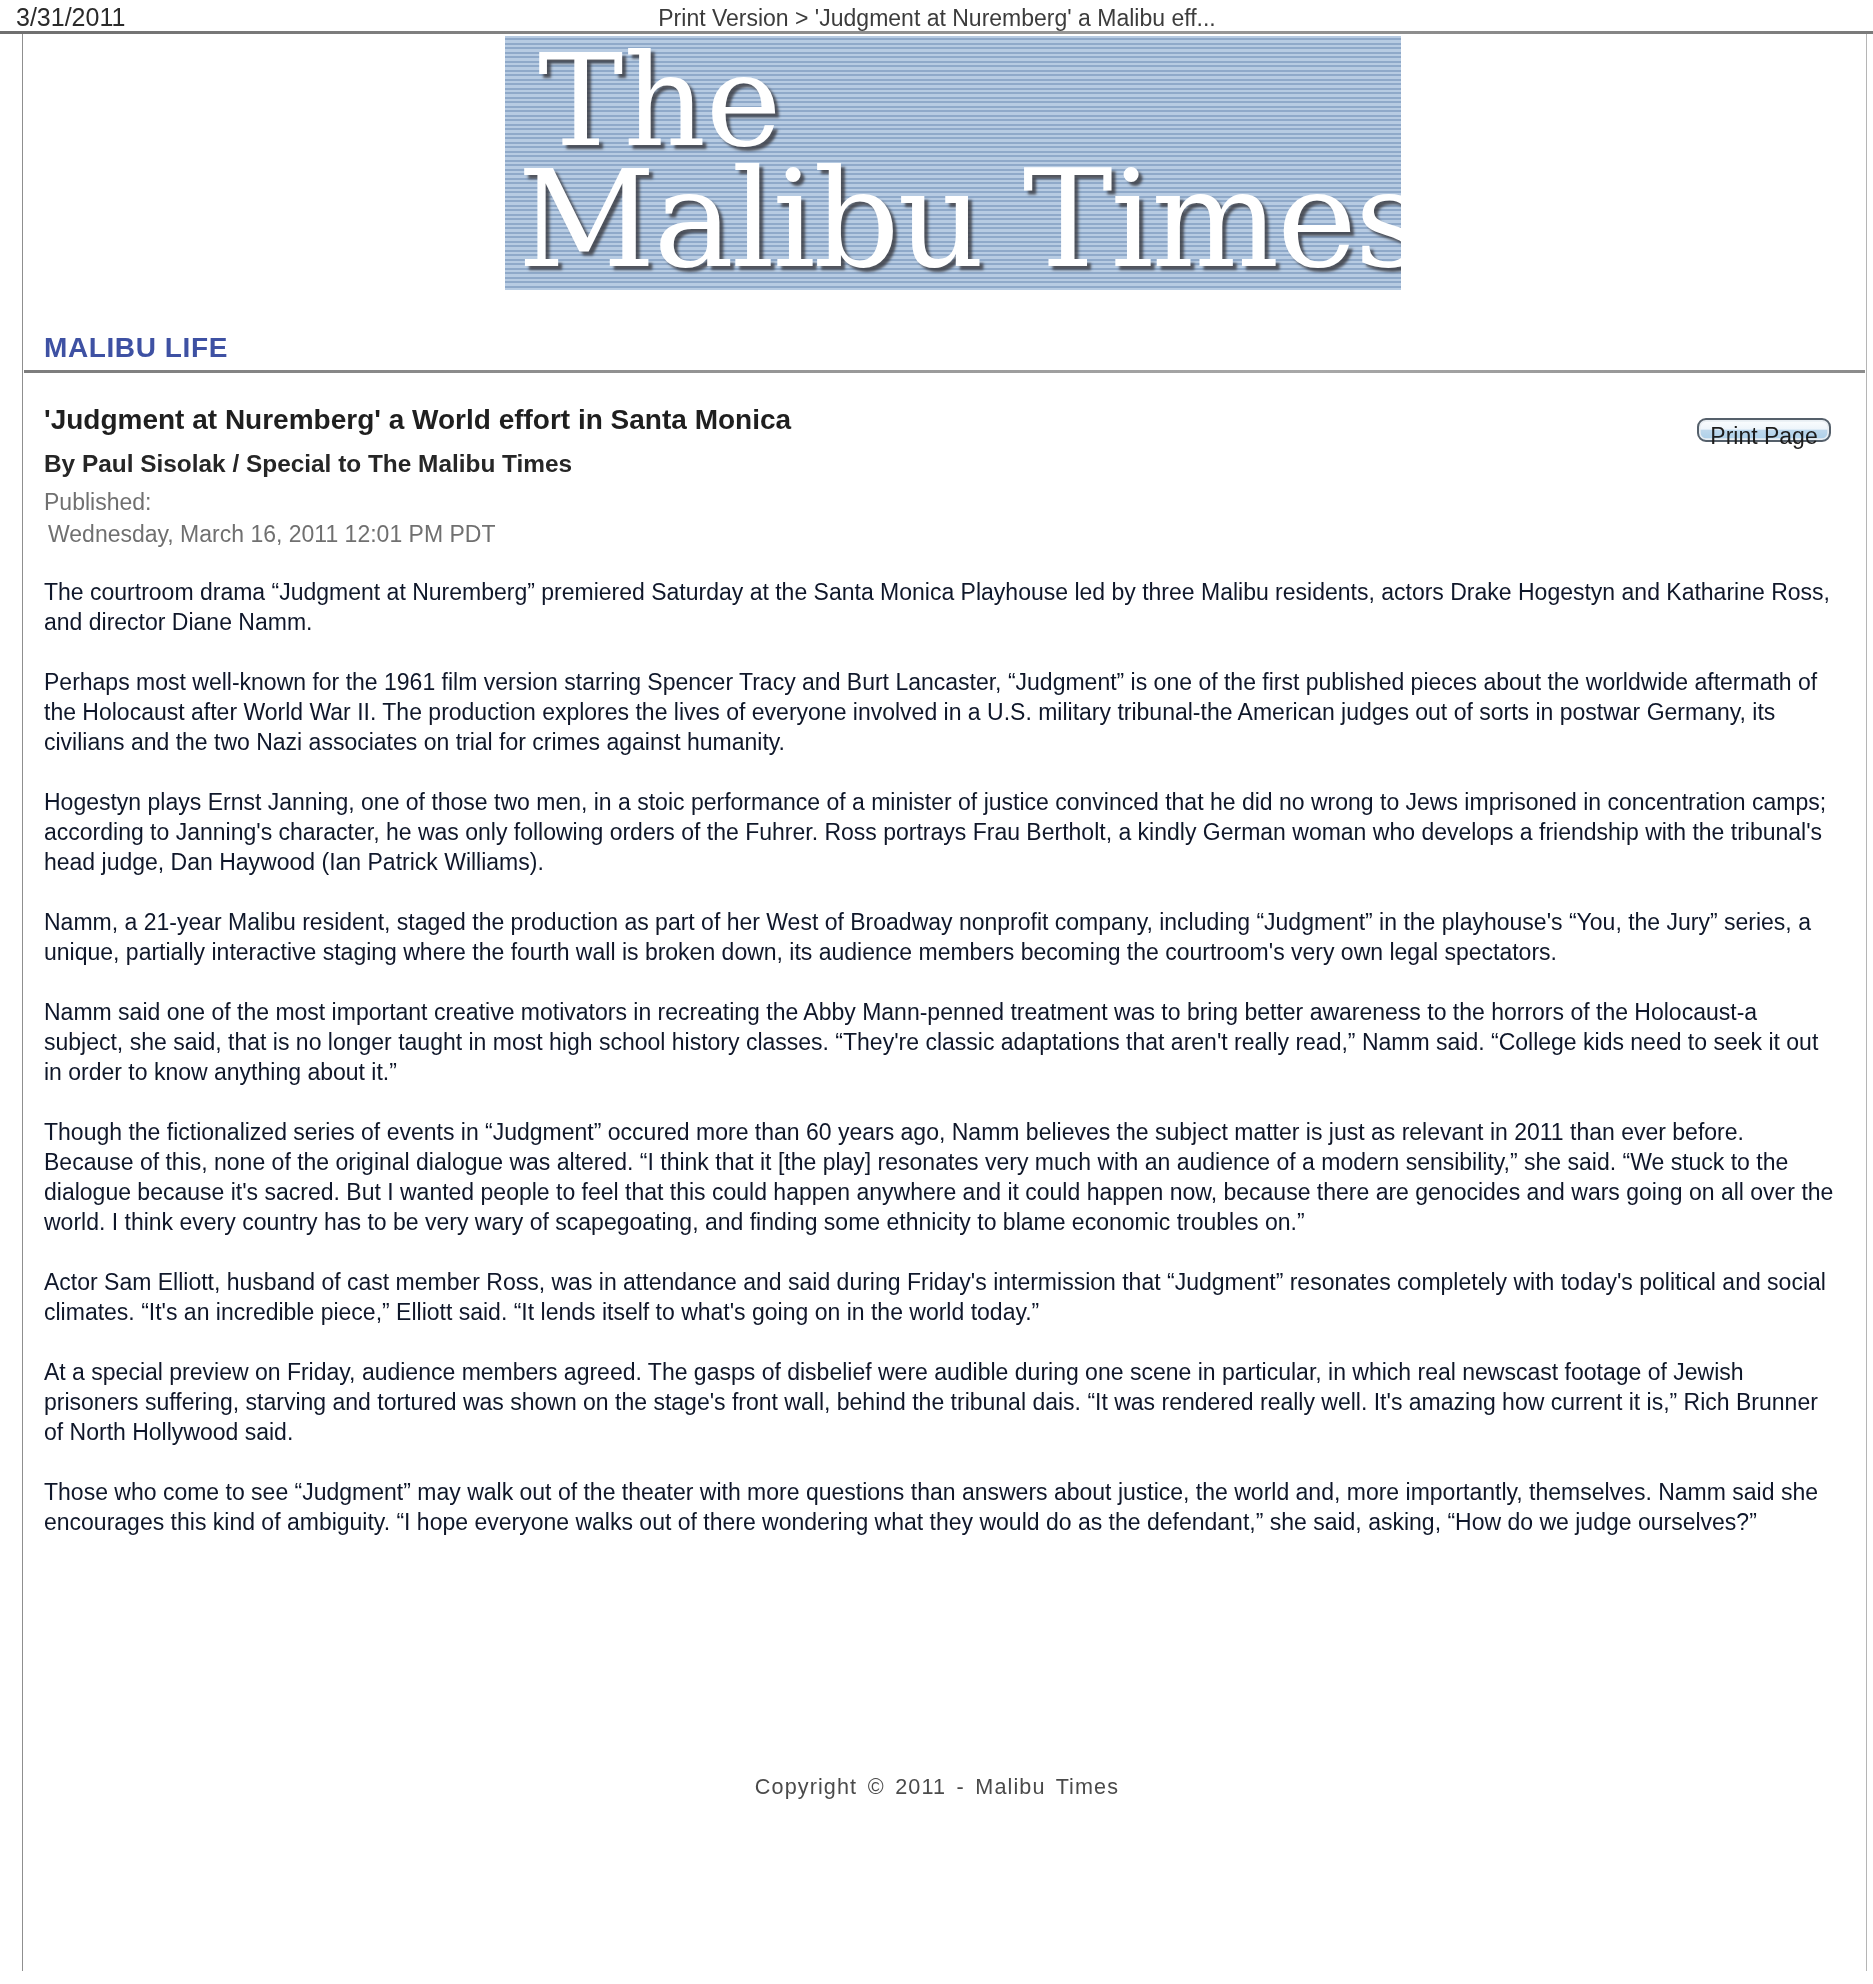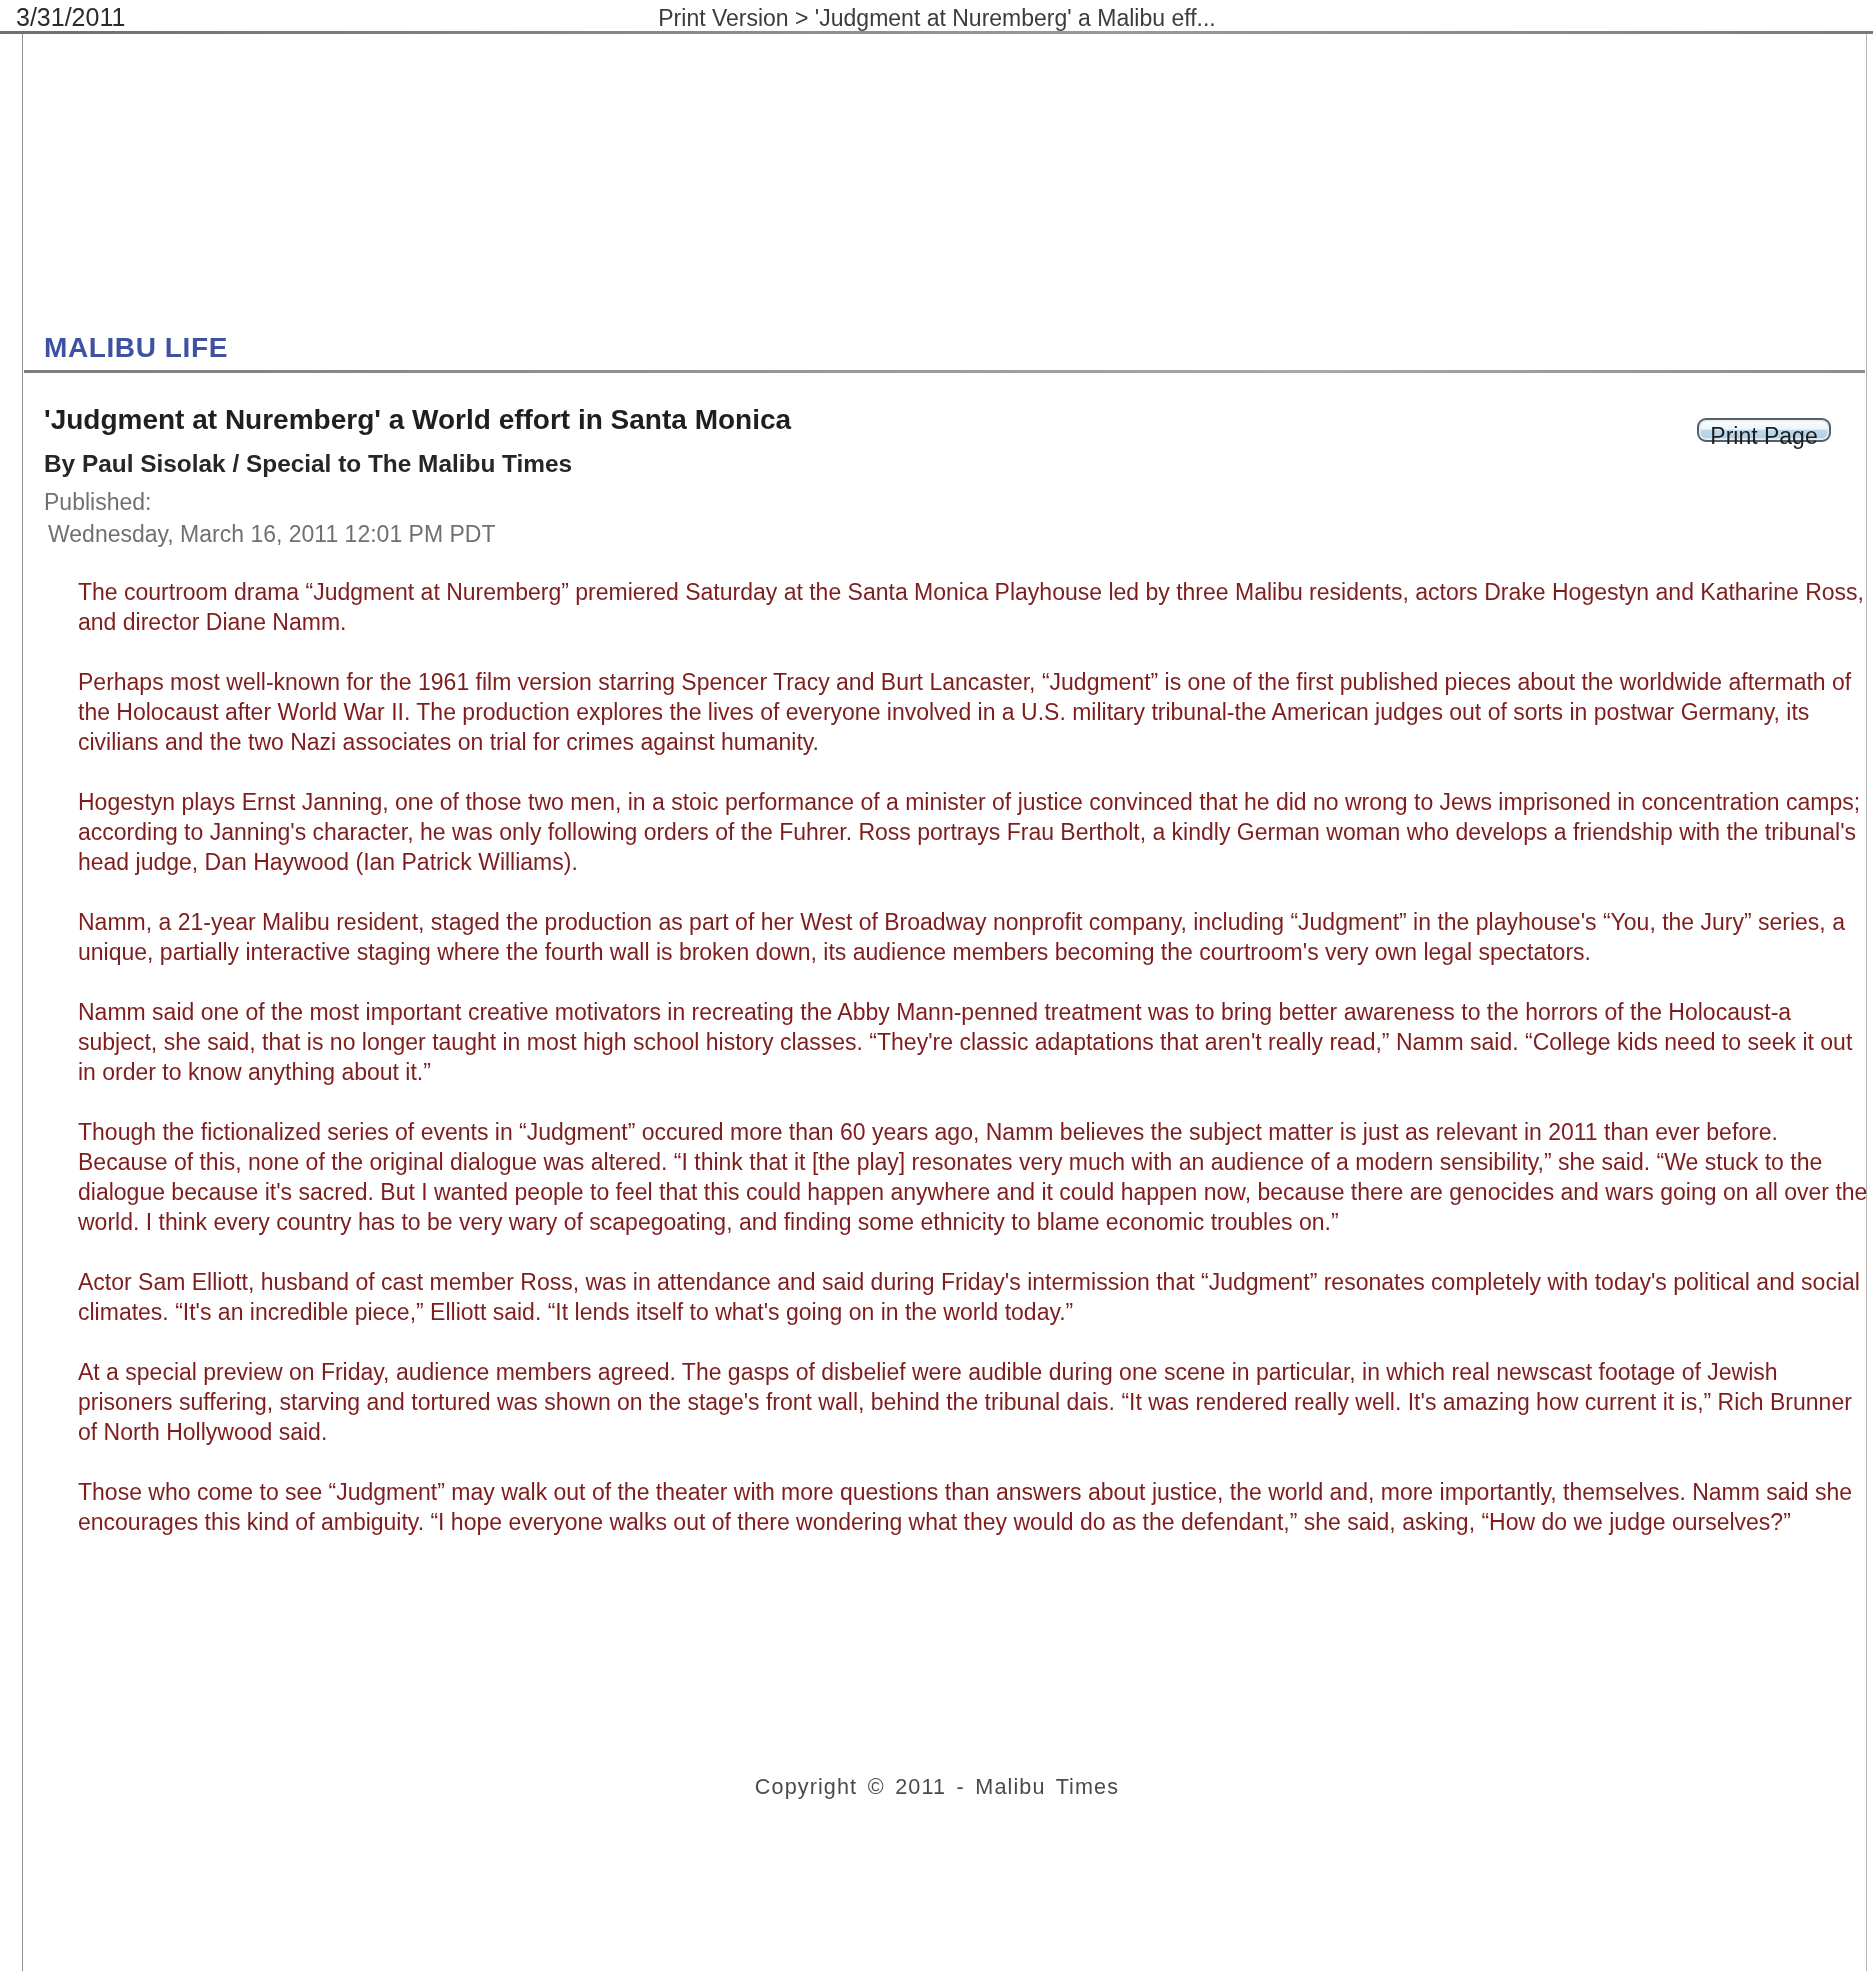--- a/index.html
+++ b/index.html
@@ -76,21 +76,21 @@
     border:2.3px solid #55606b;border-radius:9px;
     background:linear-gradient(180deg,#fbfdfe 0%,#eef5fb 45%,#bed8ec 52%,#abcfe9 100%);
     box-shadow:0 0 0 1.7px #e8eef3 inset;
     font-family:"Liberation Sans",sans-serif;
     font-size:23px;color:#1d1d1d;text-align:center;line-height:33px;
     cursor:pointer;padding:0;
   }
   
   .article-body{
     position:absolute;left:44px;top:577px;width:1794px;
-    font-size:23px;line-height:30px;color:#7f1d1d;margin-left:34px;
+    font-size:23px;line-height:30px;color:#0f172a;
   }
   .article-body p{margin:0 0 30px 0;}
   
   .copyright{
     position:absolute;left:0;top:1774px;width:100%;
     text-align:center;font-size:21.6px;color:#4a4a4a;
     letter-spacing:1.1px;word-spacing:3.4px;
   }
   .close-window{
     position:absolute;left:0;top:1886px;width:100%;
@@ -102,20 +102,24 @@
 <body>
 
 <div class="page">
 
   <div class="hdr-date">3/31/2011</div>
   <div class="hdr-title">Print Version &gt; 'Judgment at Nuremberg' a Malibu eff...</div>
   <div class="top-rule"></div>
 
   <div class="frame"></div>
 
+  <div class="banner">
+    <div class="banner-word banner-the">The</div>
+    <div class="banner-word banner-mt">Malibu Times</div>
+  </div>
 
   <div class="section-label">MALIBU LIFE</div>
   <div class="rule2"></div>
 
   <div class="article-title">'Judgment at Nuremberg' a World effort in Santa Monica</div>
   <div class="byline">By Paul Sisolak / Special to The Malibu Times</div>
   <div class="published-label">Published:</div>
   <div class="published-date">Wednesday, March 16, 2011 12:01 PM PDT</div>
 
   <button class="print-btn">Print Page</button>

